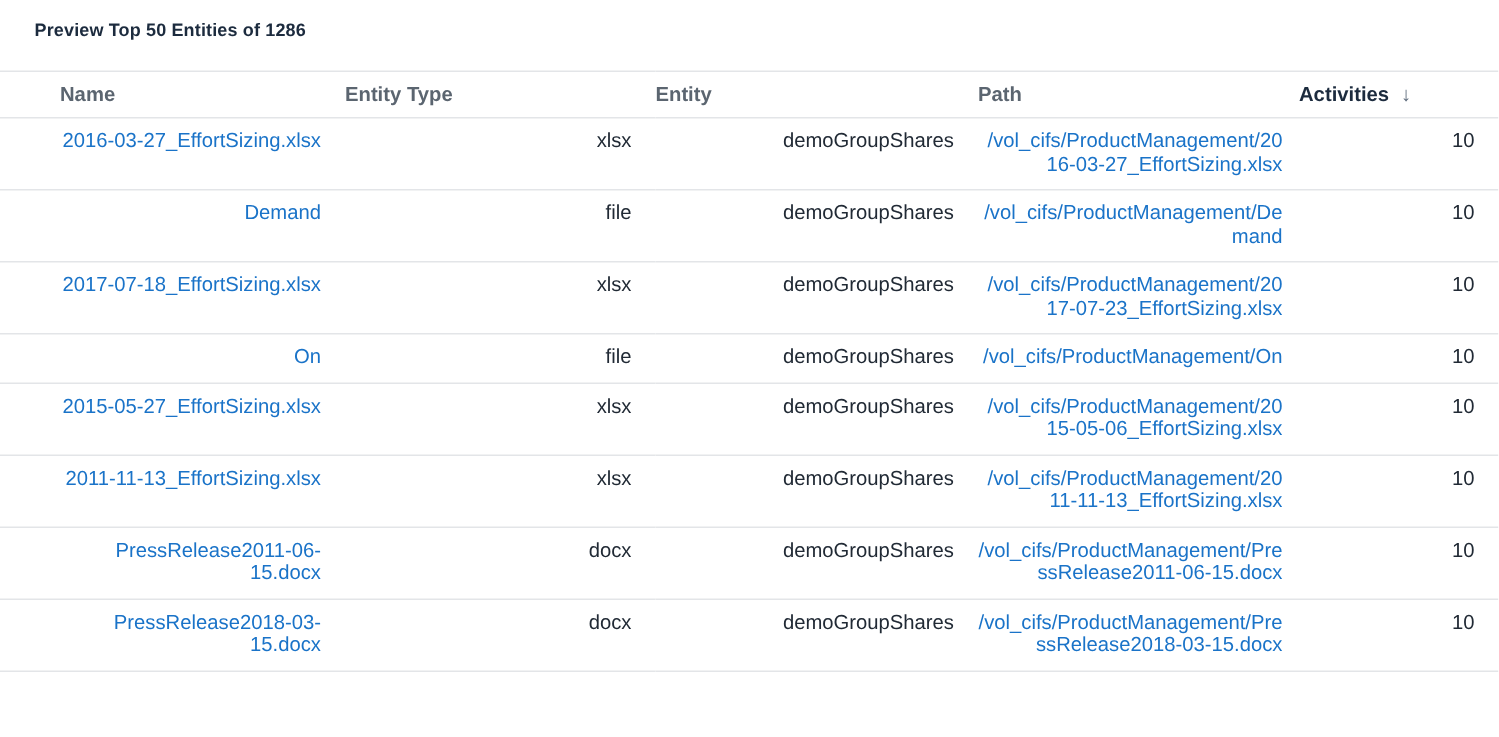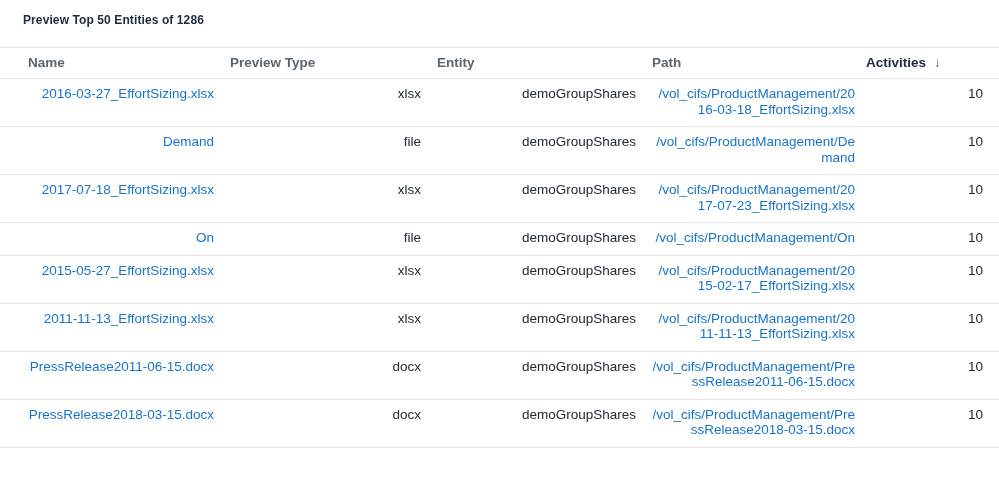--- a/index.html
+++ b/index.html
@@ -39,21 +39,21 @@
     text-align: left;
     font-size: 13.5px;
     font-weight: 700;
     color: #5b6570;
     padding: 7px 16px 7px 0;
     line-height: 16px;
     white-space: nowrap;
     overflow: hidden;
     cursor: pointer;
   }
-  th.first, td.first { padding-left: 28px; }
+  th.first, td.first { padding-left: 40px; }
   th.sorted { color: #1c2b3e; }
   .sort-icon {
     display: inline-block;
     color: #5d6b7c;
     font-weight: 400;
     font-size: 13.5px;
     margin-left: 8px;
     vertical-align: baseline;
   }
   tbody tr { border-bottom: 1px solid #e3e5e8; }
@@ -86,33 +86,33 @@
     <colgroup>
       <col style="width:230px">
       <col style="width:207px">
       <col style="width:215px">
       <col style="width:214px">
       <col style="width:133px">
     </colgroup>
     <thead>
       <tr id="header-row">
           <th class="first "><span>Name</span></th>
-          <th class=""><span>Preview Type</span></th>
+          <th class=""><span>Entity Type</span></th>
           <th class=""><span>Entity</span></th>
           <th class=""><span>Path</span></th>
           <th class="sorted"><span>Activities</span><span class="sort-icon">↓</span></th>
         </tr>
     </thead>
     <tbody id="table-body">
         <tr>
           <td class="first"><a class="cell-link">2016-03-27_EffortSizing.xlsx</a></td>
           <td><span class="plain">xlsx</span></td>
           <td><span class="plain">demoGroupShares</span></td>
           <td>
-            <a class="cell-link path-text">/vol_cifs/ProductManagement/2016-03-18_EffortSizing.xlsx</a>
+            <a class="cell-link path-text">/vol_cifs/ProductManagement/2016-03-27_EffortSizing.xlsx</a>
           </td>
           <td><span class="plain">10</span></td>
         </tr>
         <tr>
           <td class="first"><a class="cell-link">Demand</a></td>
           <td><span class="plain">file</span></td>
           <td><span class="plain">demoGroupShares</span></td>
           <td>
             <a class="cell-link path-text">/vol_cifs/ProductManagement/Demand</a>
           </td>
@@ -134,21 +134,21 @@
           <td>
             <a class="cell-link path-text">/vol_cifs/ProductManagement/On</a>
           </td>
           <td><span class="plain">10</span></td>
         </tr>
         <tr>
           <td class="first"><a class="cell-link">2015-05-27_EffortSizing.xlsx</a></td>
           <td><span class="plain">xlsx</span></td>
           <td><span class="plain">demoGroupShares</span></td>
           <td>
-            <a class="cell-link path-text">/vol_cifs/ProductManagement/2015-02-17_EffortSizing.xlsx</a>
+            <a class="cell-link path-text">/vol_cifs/ProductManagement/2015-05-06_EffortSizing.xlsx</a>
           </td>
           <td><span class="plain">10</span></td>
         </tr>
         <tr>
           <td class="first"><a class="cell-link">2011-11-13_EffortSizing.xlsx</a></td>
           <td><span class="plain">xlsx</span></td>
           <td><span class="plain">demoGroupShares</span></td>
           <td>
             <a class="cell-link path-text">/vol_cifs/ProductManagement/2011-11-13_EffortSizing.xlsx</a>
           </td>

